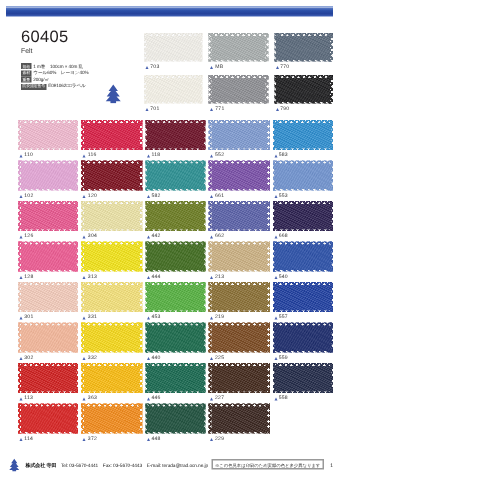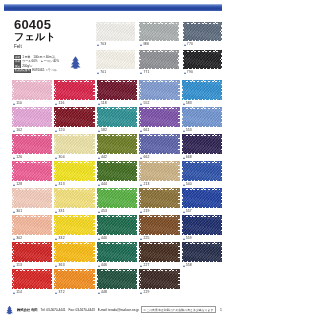--- a/index.html
+++ b/index.html
@@ -15,22 +15,22 @@
   .topbar {
     position: absolute; left: 4px; top: 4px;
     width: 218px; height: 7px;
     background: linear-gradient(to bottom, #5f7fc8 0%, #2b4fa8 35%, #24429a 70%, #4364b8 100%);
     border-top: 1px solid #8fa6d8;
   }
 
   
   .info { position: absolute; left: 14px; top: 20px; width: 76px; }
   .code {
-    font-size: 13px; color: #231f20; letter-spacing: 0.2px;
-    font-weight: 700; line-height: 10px;
+    font-size: 11px; color: #231f20; letter-spacing: 0.2px;
+    font-weight: 400; line-height: 10px;
   }
   .jp-name {
     font-size: 10px; color: #111; font-weight: 700;
     line-height: 12px; margin-top: 1px; letter-spacing: 0.3px;
   }
   .en-name {
     font-size: 4.6px; color: #333; line-height: 6px; margin-top: 1px;
   }
   .specs { margin-top: 5px; }
   .spec-row {
@@ -148,21 +148,20 @@
 </style>
 </head>
 <body>
 
 <div id="page">
 
   <div class="topbar"></div>
 
   <div class="info">
     <div class="code">60405</div>
-    <div class="jp-name">フェルト</div>
     <div class="en-name">Felt</div>
     <div class="specs">
         <div class="spec-row">
           <span class="spec-key">規格</span>
           <span class="spec-val">1 m巻　100cm × 40m 乱</span>
         </div>
         <div class="spec-row">
           <span class="spec-key">素材</span>
           <span class="spec-val">ウール60%　レーヨン40%</span>
         </div>

